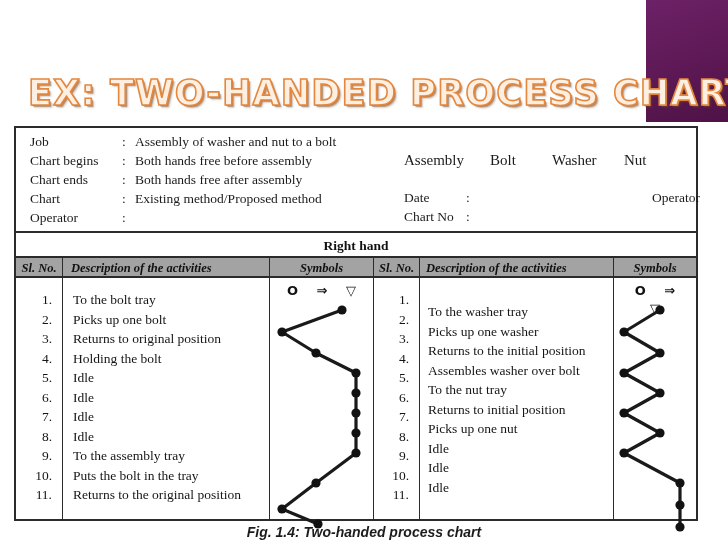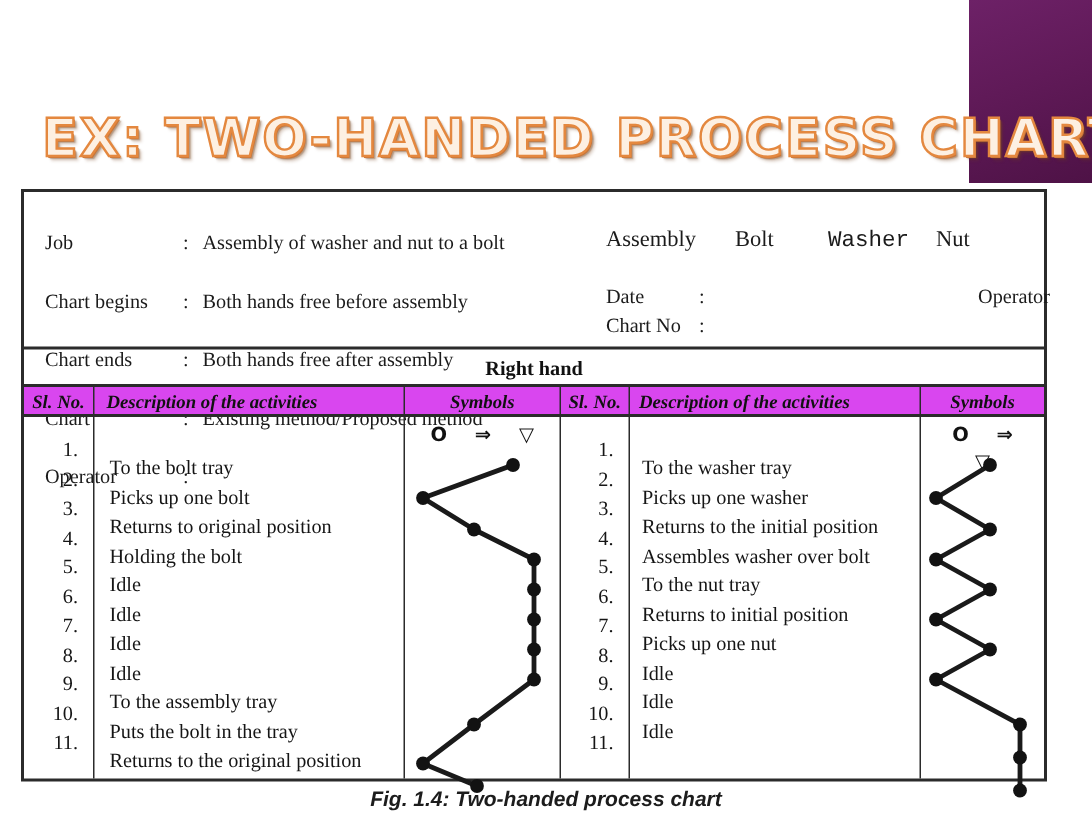--- a/index.html
+++ b/index.html
@@ -80,39 +80,38 @@
     left: 14px;
     top: 6px;
     width: 360px;
   }
   .hdr-row {
     display: flex;
     align-items: baseline;
     height: 19px;
     font-size: 13.5px;
     color: #1b1b1b;
-    margin-top: 20px;
   }
   .hdr-label { width: 92px; flex: 0 0 92px; }
   .hdr-colon { width: 13px; flex: 0 0 13px; }
   .hdr-value { flex: 1 1 auto; }
 
   .hdr-right-parts {
     position: absolute;
     left: 388px;
     top: 24px;
     width: 290px;
     display: flex;
     font-size: 15px;
     color: #1b1b1b;
   }
   .hdr-right-parts span { display: inline-block; }
   .part-assembly { width: 86px; }
   .part-bolt     { width: 62px; }
-  .part-washer   { width: 72px; font-family: Liberation Mono, monospace; }
+  .part-washer   { width: 72px; }
   .part-nut      { width: 40px; }
 
   .hdr-right-meta {
     position: absolute;
     left: 388px;
     top: 62px;
     width: 300px;
     font-size: 13.5px;
     color: #1b1b1b;
   }
@@ -143,21 +142,21 @@
 
   
   #col-head {
     position: absolute;
     left: 0;
     top: 128px;
     right: 0;
     height: 22px;
     border-top: 2px solid #2b2b2b;
     border-bottom: 2px solid #2b2b2b;
-    background: #d946ef;
+    background: #a3a3a3;
     display: flex;
     box-sizing: border-box;
   }
   #col-head .cell {
     font-style: italic;
     font-weight: bold;
     font-size: 12.5px;
     line-height: 20px;
     color: #111;
     border-right: 1px solid #2b2b2b;
@@ -187,21 +186,21 @@
     border-right: 1.5px solid #2b2b2b;
     box-sizing: border-box;
     height: 100%;
   }
   .col-sl {
     width: 47px;
     padding-top: 12px;
   }
   .col-desc {
     width: 207px;
-    padding-top: 24px;
+    padding-top: 12px;
     padding-left: 10px;
   }
   .col-sym {
     width: 104px;
     position: relative;
     padding-top: 4px;
   }
   .col-sl2  { width: 46px;  padding-top: 12px; }
   .col-desc2{ width: 194px; padding-top: 24px; padding-left: 8px; }
   .col-sym2 { width: 82px;  position: relative; padding-top: 4px; }

